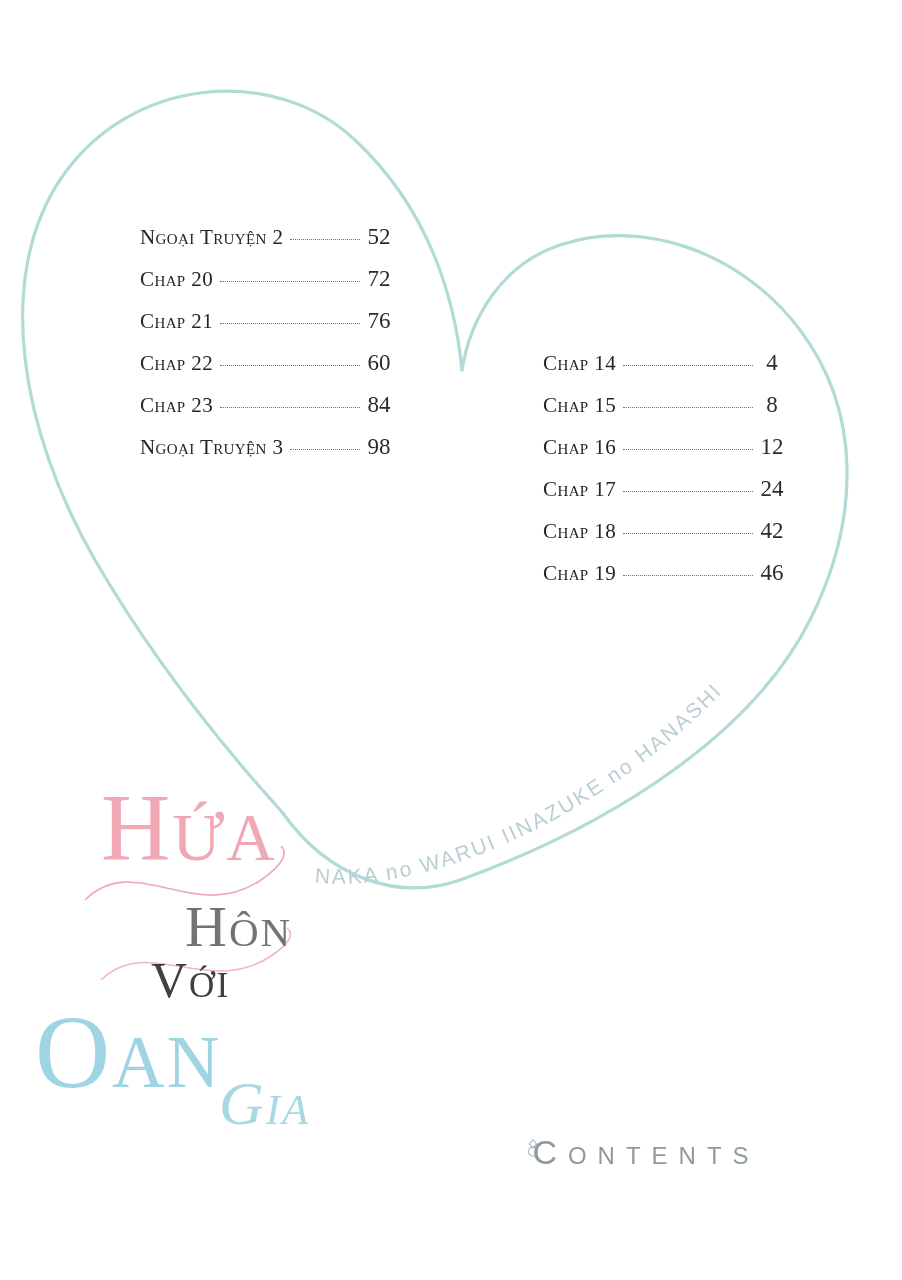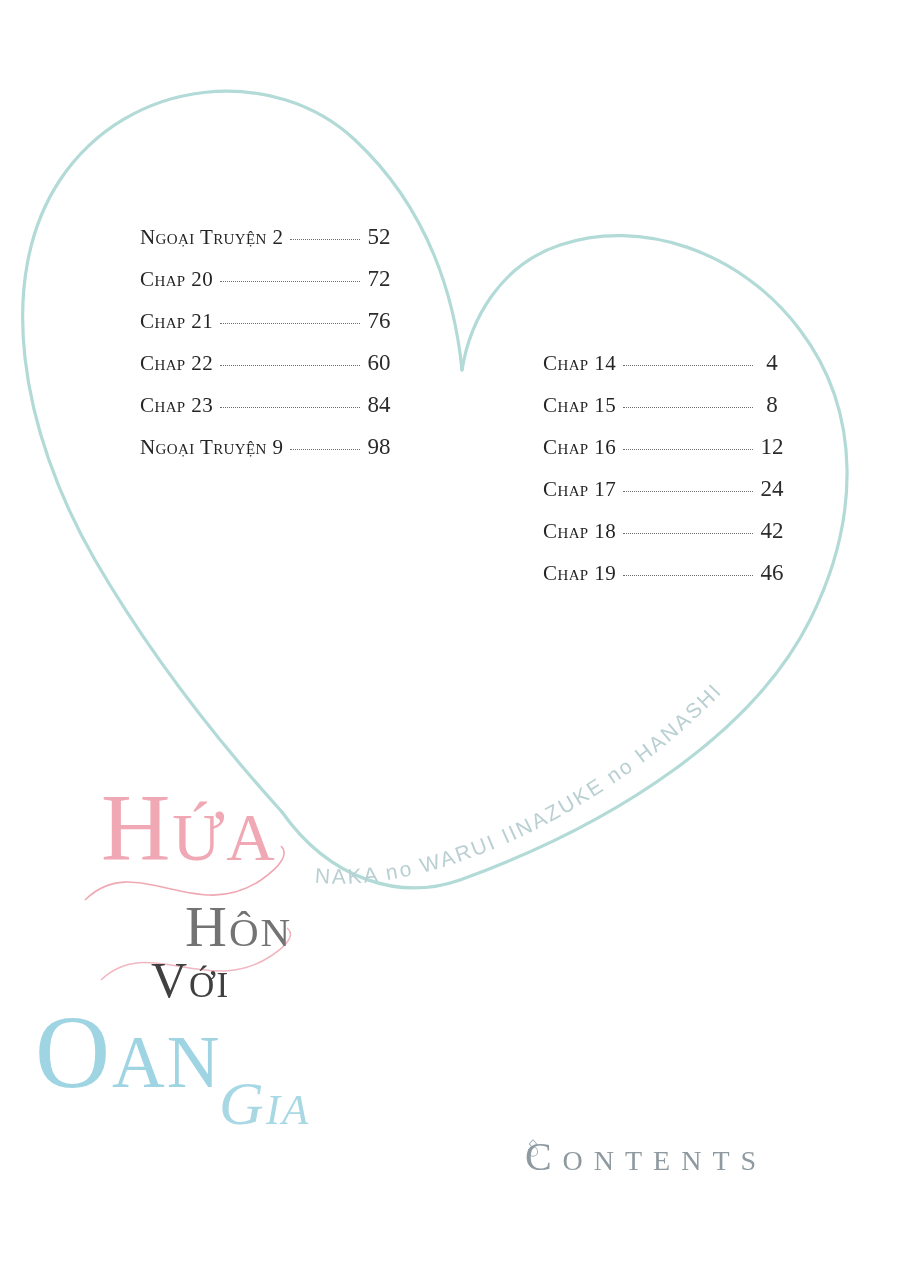--- a/index.html
+++ b/index.html
@@ -139,22 +139,22 @@
     pointer-events: none;
   }
 
   
   #contents-label {
     position: absolute;
     left: 466px;
     top: 1133px;
     width: 360px;
     text-align: center;
-    font-family: Liberation Serif, serif;
-    font-size: 40px;
+    font-family: Liberation Sans, sans-serif;
+    font-size: 34px;
     letter-spacing: 11px;
     color: #8e9aa0;
     font-variant: small-caps;
   }
   #ring-icon {
     position: absolute;
     left: 522px;
     top: 1137px;
     width: 22px;
     height: 22px;
@@ -208,21 +208,21 @@
       <span class="toc-title">Chap 22</span>
       <span class="toc-dots"></span>
       <span class="toc-page">60</span>
     </li>
     <li class="toc-row">
       <span class="toc-title">Chap 23</span>
       <span class="toc-dots"></span>
       <span class="toc-page">84</span>
     </li>
     <li class="toc-row">
-      <span class="toc-title">Ngoại Truyện 9</span>
+      <span class="toc-title">Ngoại Truyện 3</span>
       <span class="toc-dots"></span>
       <span class="toc-page">98</span>
     </li>
   </ul>
 
   <ul class="toc-list" id="toc-right">
     <li class="toc-row">
       <span class="toc-title">Chap 14</span>
       <span class="toc-dots"></span>
       <span class="toc-page">4</span>

